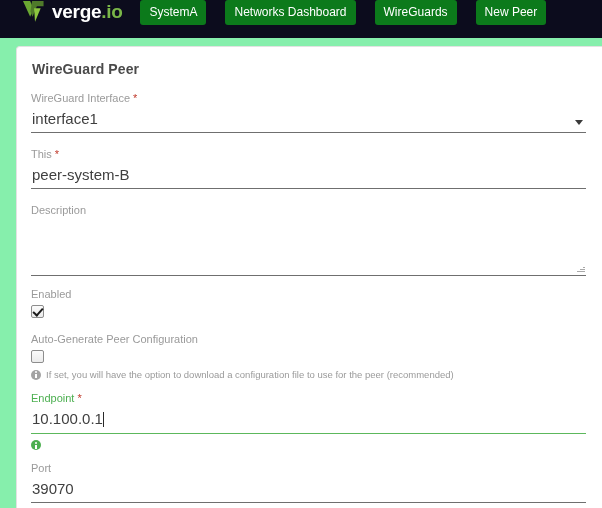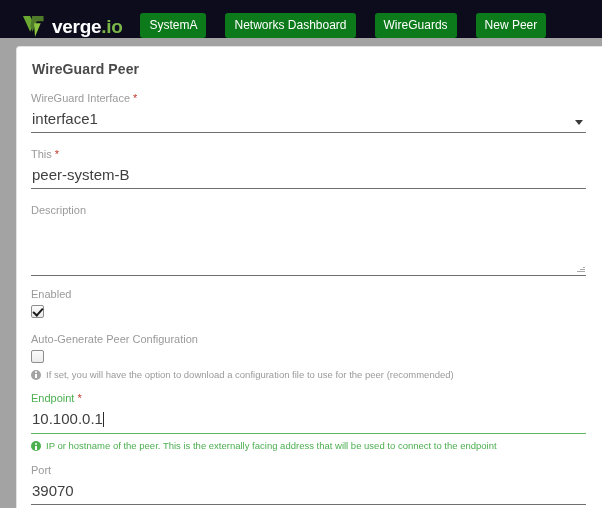--- a/index.html
+++ b/index.html
@@ -14,21 +14,21 @@
     background: #efefef;
     font-family: "Liberation Sans", sans-serif;
     -webkit-font-smoothing: antialiased;
   }
 
   
   .topbar {
     height: 38px;
     background: #0c0c1d;
     display: flex;
-    align-items: flex-end;
+    align-items: flex-start;
     padding: 0 0 0 22px;
     box-sizing: border-box;
   }
   .logo-block {
     display: flex;
     align-items: center;
     margin-right: 18px;
   }
   .logo-mark {
     width: 23px;
@@ -60,21 +60,21 @@
     border-radius: 3px;
     border: none;
     white-space: nowrap;
     cursor: pointer;
     font-family: "Liberation Sans", sans-serif;
   }
 
   
   .page {
     height: 470px;
-    background: #a3a3a3;
+    background: #86efac;
     box-sizing: border-box;
     padding: 8px 0 0 16px;
   }
   .card {
     background: #ffffff;
     border: 1px solid #e2e2e2;
     border-right: none;
     border-bottom: none;
     border-top-left-radius: 4px;
     height: 462px;
@@ -301,21 +301,20 @@
       </div>
     </div>
 
     <div class="field mt14">
       <span class="flabel focused"><span>Endpoint</span> <span class="req">*</span></span>
       <div class="fline focused">
         <span class="fvalue"><span>10.100.0.1</span><span class="text-caret"></span></span>
       </div>
       <div class="hint green">
         <span class="info-icon"></span>
-        <span>IP or hostname of the peer. This is the externally facing address that will be used to connect to the endpoint</span>
       </div>
     </div>
 
     <div class="field mt14">
       <span class="flabel">Port</span>
       <div class="fline">
         <span class="fvalue">39070</span>
       </div>
     </div>
 

